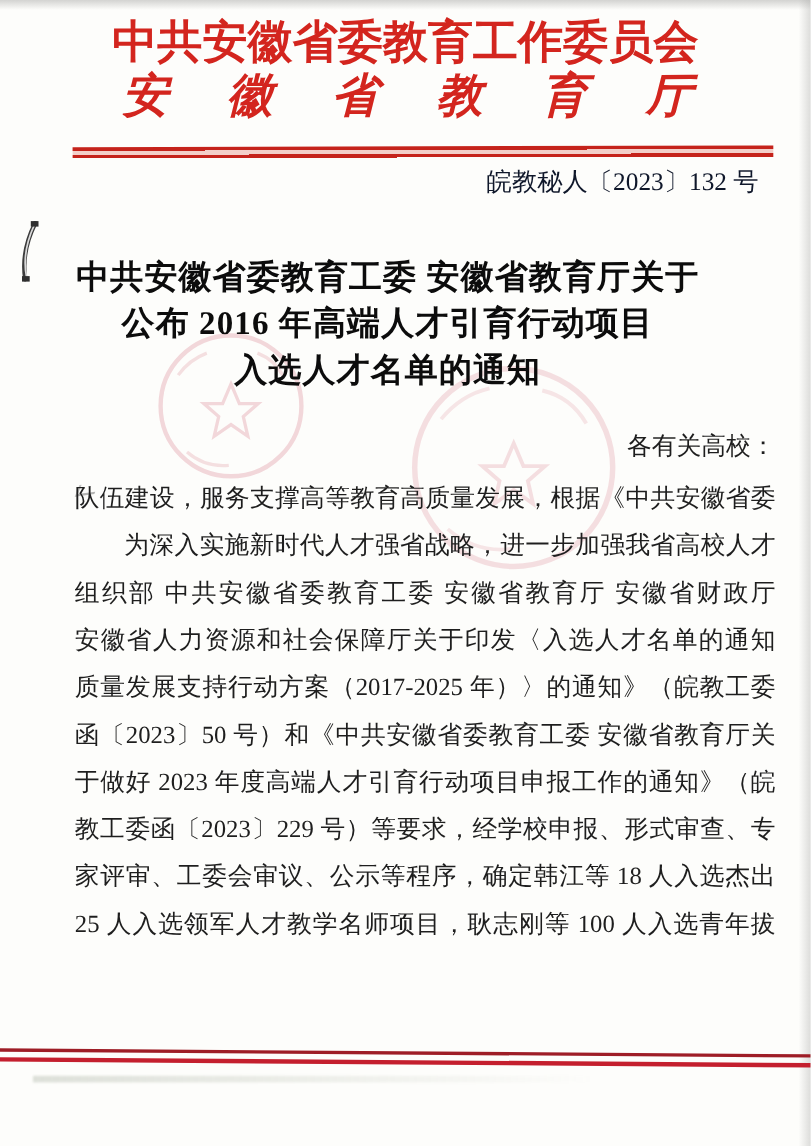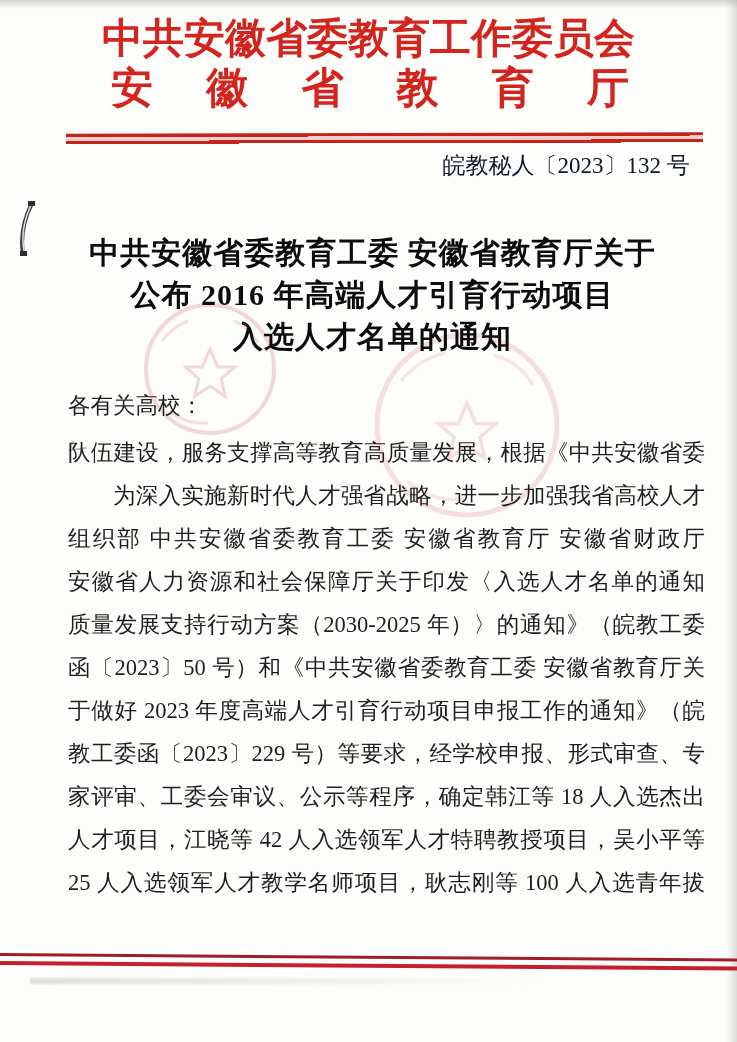--- a/index.html
+++ b/index.html
@@ -24,55 +24,55 @@
     font-size:41px;font-weight:700;
     color:#d3251e;
     letter-spacing:0px;
     line-height:50px;
   }
   .org2{
     position:absolute;left:111px;top:62px;width:518px;
     font-size:42px;font-weight:700;
     color:#d3251e;
     line-height:52px;
-    text-align:justify;text-align-last:justify;
+    text-align:justify;text-align-last:justify;font-style:italic;
   }
   .red-rule{
     position:absolute;left:66px;top:133px;width:637px;height:11px;
     background:linear-gradient(180deg,
       #c5231b 0 30%,
       #f3cfc9 30% 64%,
       #c5231b 64% 92%,
       rgba(197,35,27,0) 92% 100%);
     transform:rotate(-0.15deg);
   }
   .doc-number{
     position:absolute;left:420px;top:150px;width:292px;
     text-align:center;
     font-size:23px;color:#0f172a;
     line-height:32px;
   }
 
   
   .doc-title{
-    position:absolute;left:44px;top:232px;width:657px;
+    position:absolute;left:24px;top:232px;width:657px;
     text-align:center;
     font-size:30px;font-weight:700;color:#0c0c0c;
     line-height:42px;
     letter-spacing:1px;
   }
 
   
   .body-block{
     position:absolute;left:68px;top:381px;width:637px;
     font-size:22.5px;color:#1e1e1e;
   }
   .salutation{
     height:50px;line-height:50px;
-    text-align:left;
+    text-align:right;
   }
   .bline{
     height:43px;line-height:43px;
     overflow:hidden;
     text-align:justify;text-align-last:justify;
   }
   .bline.indent{text-indent:2em;}
 
   
   .seal{position:absolute;filter:blur(.6px);pointer-events:none;}
@@ -141,26 +141,25 @@
   </div>
 
   <div class="ink-specks"></div>
 
   <div class="body-block">
     <div class="salutation">各有关高校：</div>
     <div class="bline">队伍建设，服务支撑高等教育高质量发展，根据《中共安徽省委</div>
     <div class="bline indent">为深入实施新时代人才强省战略，进一步加强我省高校人才</div>
     <div class="bline">组织部 中共安徽省委教育工委 安徽省教育厅 安徽省财政厅</div>
     <div class="bline">安徽省人力资源和社会保障厅关于印发〈入选人才名单的通知</div>
-    <div class="bline">质量发展支持行动方案（2030-2025 年）〉的通知》（皖教工委</div>
+    <div class="bline">质量发展支持行动方案（2017-2025 年）〉的通知》（皖教工委</div>
     <div class="bline">函〔2023〕50 号）和《中共安徽省委教育工委 安徽省教育厅关</div>
     <div class="bline">于做好 2023 年度高端人才引育行动项目申报工作的通知》（皖</div>
     <div class="bline">教工委函〔2023〕229 号）等要求，经学校申报、形式审查、专</div>
     <div class="bline">家评审、工委会审议、公示等程序，确定韩江等 18 人入选杰出</div>
-    <div class="bline">人才项目，江晓等 42 人入选领军人才特聘教授项目，吴小平等</div>
     <div class="bline">25 人入选领军人才教学名师项目，耿志刚等 100 人入选青年拔</div>
   </div>
 
   <div class="bottom-lines">
     <div class="bottom-line-a"></div>
     <div class="bottom-line-b"></div>
   </div>
   <div class="smudge"></div>
 
 </div>

